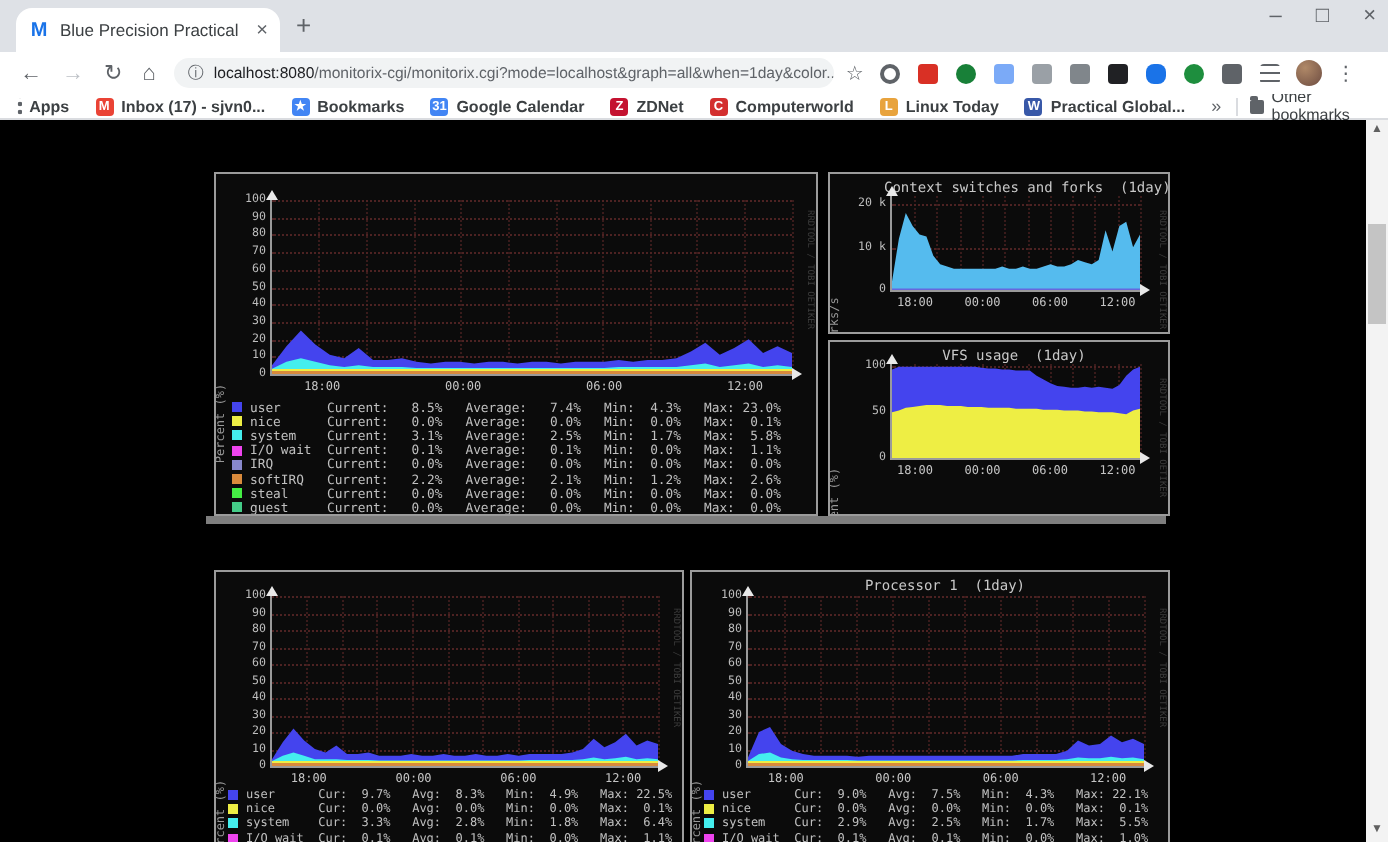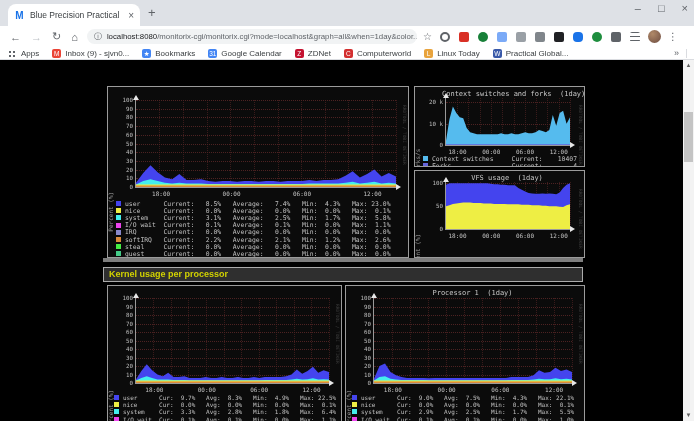--- a/index.html
+++ b/index.html
@@ -36,21 +36,21 @@
   .avatar { width:13px; height:13px; border-radius:50%;
             background:radial-gradient(circle at 35% 30%, #b08968, #6d4c41); margin-left:8px; }
   .kebab { font-size:10px; color:#5f6368; margin-left:7px; margin-right:6px; }
 
   
   .bookbar { height:13px; background:#fff; border-bottom:1px solid #dadce0; display:flex;
              align-items:center; font-size:8px; color:#3c4043; }
   .grid-icon { width:9px; height:9px; margin-left:8px; margin-right:4px;
                background-image:radial-gradient(#5f6368 1px, transparent 1.3px);
                background-size:4px 4px; background-position:0 1px; }
-  .bm { display:flex; align-items:center; margin-right:13px; white-space:nowrap; }
+  .bm { display:flex; align-items:center; margin-right:13px; white-space:nowrap;font-weight:bold; }
   .bm-ic { width:9px; height:9px; border-radius:2px; color:#fff; font-size:6.5px; line-height:9px;
            text-align:center; margin-right:4px; overflow:hidden; }
   .overflow-ch { margin-left:auto; color:#5f6368; font-size:9px; }
   .bar-sep { width:1px; height:9px; background:#dadce0; margin:0 7px; }
   .folder { width:10px; height:7px; background:#5f6368; border-radius:1px; position:relative;
             margin-right:4px; }
   .folder:before { content:""; position:absolute; top:-2px; left:0; width:4px; height:2px;
                    background:#5f6368; border-radius:1px 1px 0 0; }
   .other-bm { display:flex; align-items:center; margin-right:16px; }
 
@@ -158,21 +158,21 @@
     <span class="avatar"></span>
     <span class="kebab">⋮</span>
   </div>
 
   <div class="bookbar">
     <span class="grid-icon"></span>
     <span class="bm">Apps</span>
     <span id="bm-items" style="display:flex">
         <span class="bm">
           <span class="bm-ic" style="background: rgb(234, 67, 53);">M</span>
-          <span class="bm-label">Inbox (9) - sjvn0...</span>
+          <span class="bm-label">Inbox (17) - sjvn0...</span>
         </span>
         <span class="bm">
           <span class="bm-ic" style="background: rgb(66, 133, 244);">★</span>
           <span class="bm-label">Bookmarks</span>
         </span>
         <span class="bm">
           <span class="bm-ic" style="background: rgb(66, 133, 244);">31</span>
           <span class="bm-label">Google Calendar</span>
         </span>
         <span class="bm">
@@ -187,20 +187,24 @@
           <span class="bm-ic" style="background: rgb(232, 163, 61);">L</span>
           <span class="bm-label">Linux Today</span>
         </span>
         <span class="bm">
           <span class="bm-ic" style="background: rgb(56, 88, 168);">W</span>
           <span class="bm-label">Practical Global...</span>
         </span>
       </span>
     <span class="overflow-ch">»</span>
     <span class="bar-sep"></span>
+    <span class="other-bm">
+      <span class="folder"></span>
+      <span>Other bookmarks</span>
+    </span>
   </div>
 </div>
 
 <div class="content">
   <div class="panel kernel-size" id="p-kernel">
       <div class="gylabel">Percent (%)</div>
       <div class="plot">
         <div class="vgrid" style="left: 9%;"></div>
         <div class="vgrid" style="left: 18.09%;"></div>
         <div class="vgrid" style="left: 27.18%;"></div>
@@ -286,24 +290,20 @@
         </svg>
         <div class="arrow-up"></div>
         <div class="arrow-right"></div>
       </div>
       <div class="xlabels">
         <span class="xlabel" style="left: 10%;">18:00</span>
         <span class="xlabel" style="left: 37%;">00:00</span>
         <span class="xlabel" style="left: 64%;">06:00</span>
         <span class="xlabel" style="left: 91%;">12:00</span>
       </div>
-      <div class="legend">
-        <div class="lrow"><span class="swatch" style="background: rgb(85, 187, 238);"></span><span class="ltext">Context switches</span><span class="fill"></span><span class="ltext">Current:    10407</span></div>
-        <div class="lrow"><span class="swatch" style="background: rgb(102, 102, 221);"></span><span class="ltext">Forks</span><span class="fill"></span><span class="ltext">Current:        4</span></div>
-      </div>
       <div class="watermark">RRDTOOL / TOBI OETIKER</div>
     </div>
   <div class="panel side-size" id="p-vfs">
       <div class="gtitle">VFS usage  (1day)</div>
       <div class="gylabel">Percent (%)</div>
       <div class="plot">
         <div class="vgrid" style="left: 9%;"></div>
         <div class="vgrid" style="left: 18.09%;"></div>
         <div class="vgrid" style="left: 27.18%;"></div>
         <div class="vgrid" style="left: 36.27%;"></div>
@@ -328,21 +328,20 @@
       </div>
       <div class="xlabels">
         <span class="xlabel" style="left: 10%;">18:00</span>
         <span class="xlabel" style="left: 37%;">00:00</span>
         <span class="xlabel" style="left: 64%;">06:00</span>
         <span class="xlabel" style="left: 91%;">12:00</span>
       </div>
       <div class="watermark">RRDTOOL / TOBI OETIKER</div>
     </div>
   <div class="graybar" style="top:198px"></div>
-  <div class="section-header" style="top:207px">Kernel usage per processor</div>
   <div class="panel proc-size" id="p-proc0">
       <div class="gylabel">Percent (%)</div>
       <div class="plot">
         <div class="vgrid" style="left: 9%;"></div>
         <div class="vgrid" style="left: 18.09%;"></div>
         <div class="vgrid" style="left: 27.18%;"></div>
         <div class="vgrid" style="left: 36.27%;"></div>
         <div class="vgrid" style="left: 45.36%;"></div>
         <div class="vgrid" style="left: 54.45%;"></div>
         <div class="vgrid" style="left: 63.54%;"></div>

